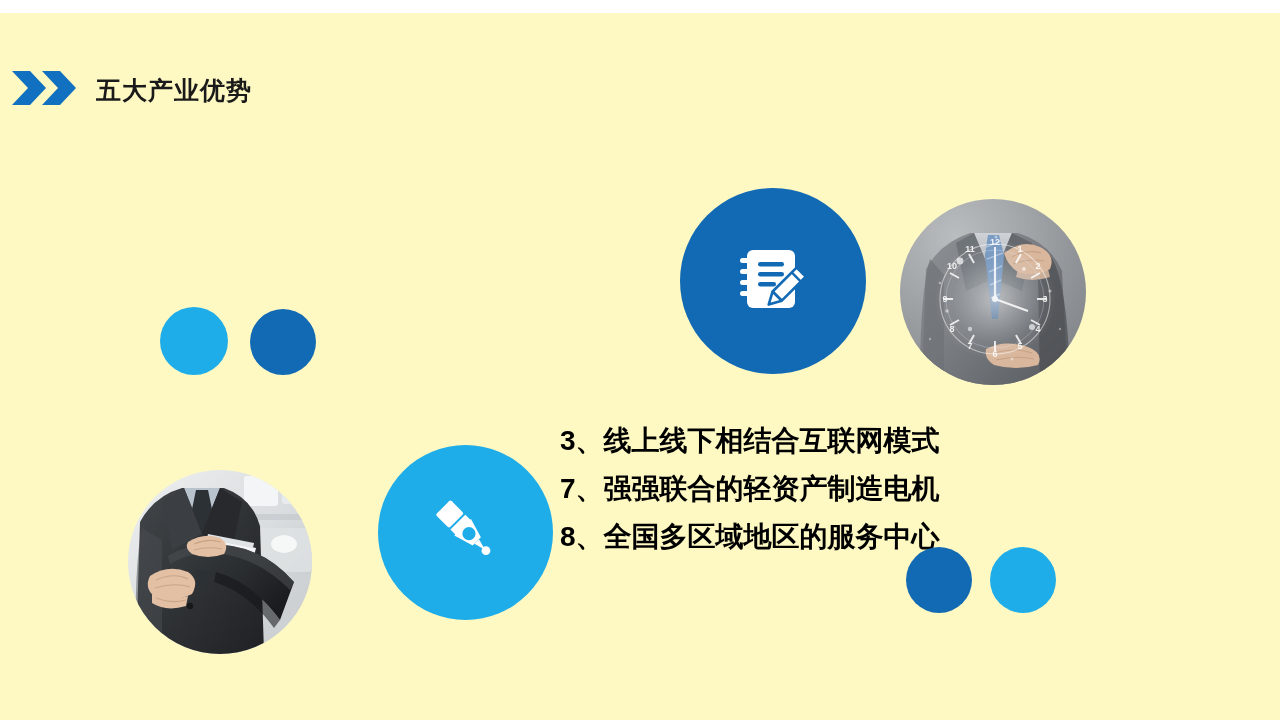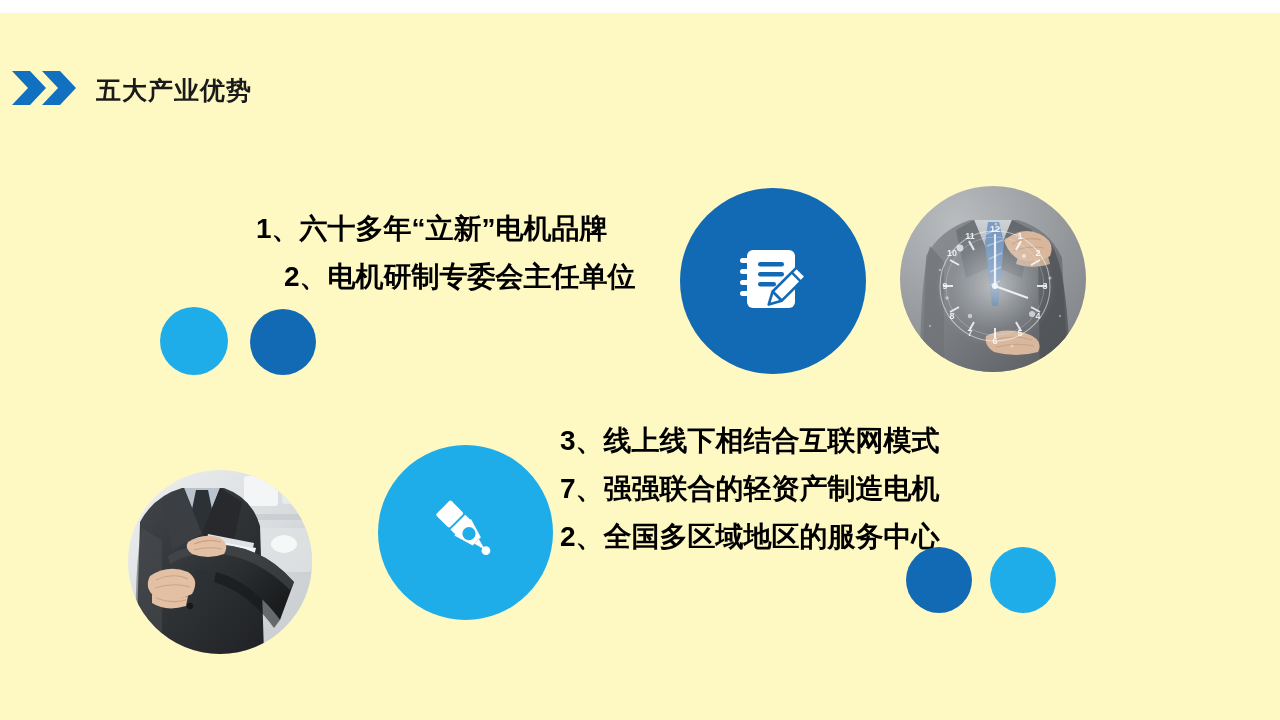--- a/index.html
+++ b/index.html
@@ -124,21 +124,21 @@
   }
 
   
   .photo-circle {
     position: absolute;
     border-radius: 50%;
     overflow: hidden;
   }
   #photo-clock {
     left: 900px;
-    top: 173px;
+    top: 186px;
     width: 186px;
     height: 186px;
   }
   #photo-folder {
     left: 128px;
     top: 457px;
     width: 184px;
     height: 184px;
   }
   .photo-svg {
@@ -155,29 +155,25 @@
   <div id="header">
     <span class="chevrons">
       <svg width="66" height="38" viewBox="0 0 66 38" xmlns="http://www.w3.org/2000/svg">
         <path d="M2 2 L20 2 L36 19 L20 36 L2 36 L18 19 Z" fill="#1270C0"></path>
         <path d="M32 2 L50 2 L66 19 L50 36 L32 36 L48 19 Z" fill="#1270C0"></path>
       </svg>
     </span>
     <span id="slide-title">五大产业优势</span>
   </div>
 
-  <div class="text-block" id="text-block-top">
-    <span class="text-line line-1">1、六十多年“立新”电机品牌</span>
-    <span class="text-line line-2">2、电机研制专委会主任单位</span>
-  </div>
 
   <div class="text-block" id="text-block-bottom">
     <span class="text-line">3、线上线下相结合互联网模式</span>
     <span class="text-line">7、强强联合的轻资产制造电机</span>
-    <span class="text-line">2、全国多区域地区的服务中心</span>
+    <span class="text-line">8、全国多区域地区的服务中心</span>
   </div>
 
   <div class="circle icon-circle" id="circle-notepad">
     <span>
       <svg width="74" height="74" viewBox="0 0 74 74" xmlns="http://www.w3.org/2000/svg">
 
         <rect x="4" y="16" width="12" height="5" rx="2.5" fill="#ffffff"></rect>
         <rect x="4" y="27" width="12" height="5" rx="2.5" fill="#ffffff"></rect>
         <rect x="4" y="38" width="12" height="5" rx="2.5" fill="#ffffff"></rect>
         <rect x="4" y="49" width="12" height="5" rx="2.5" fill="#ffffff"></rect>

